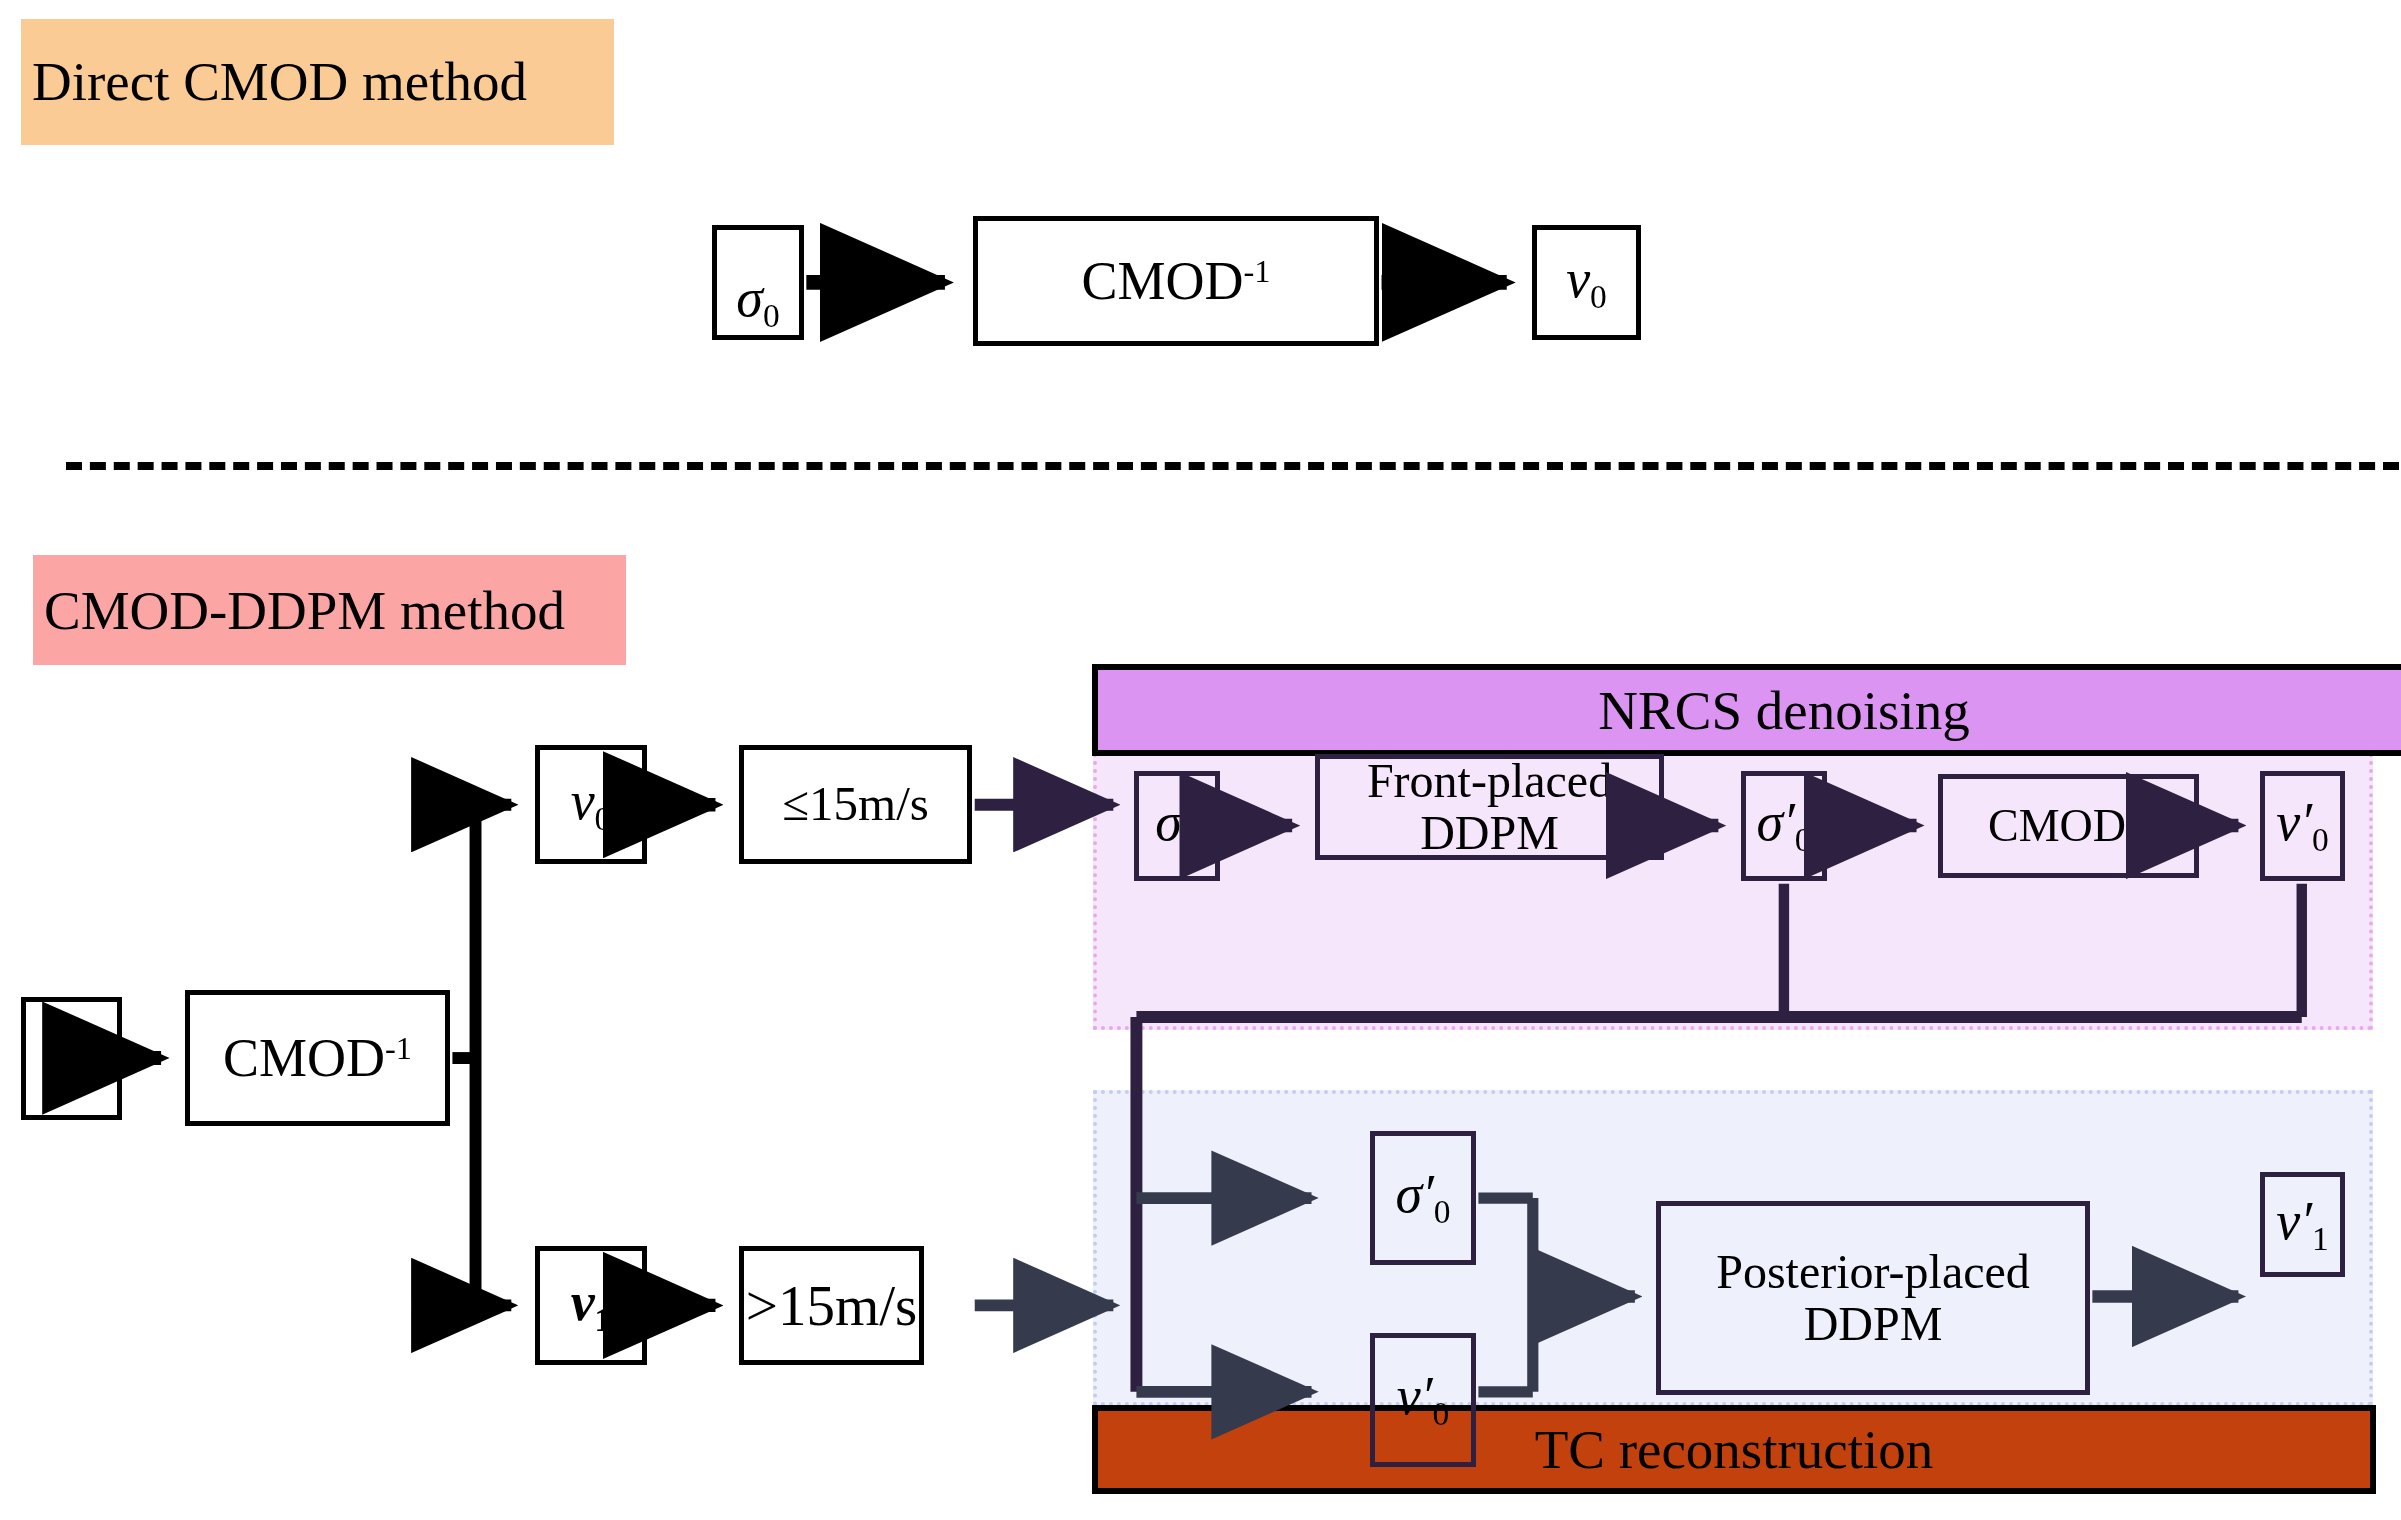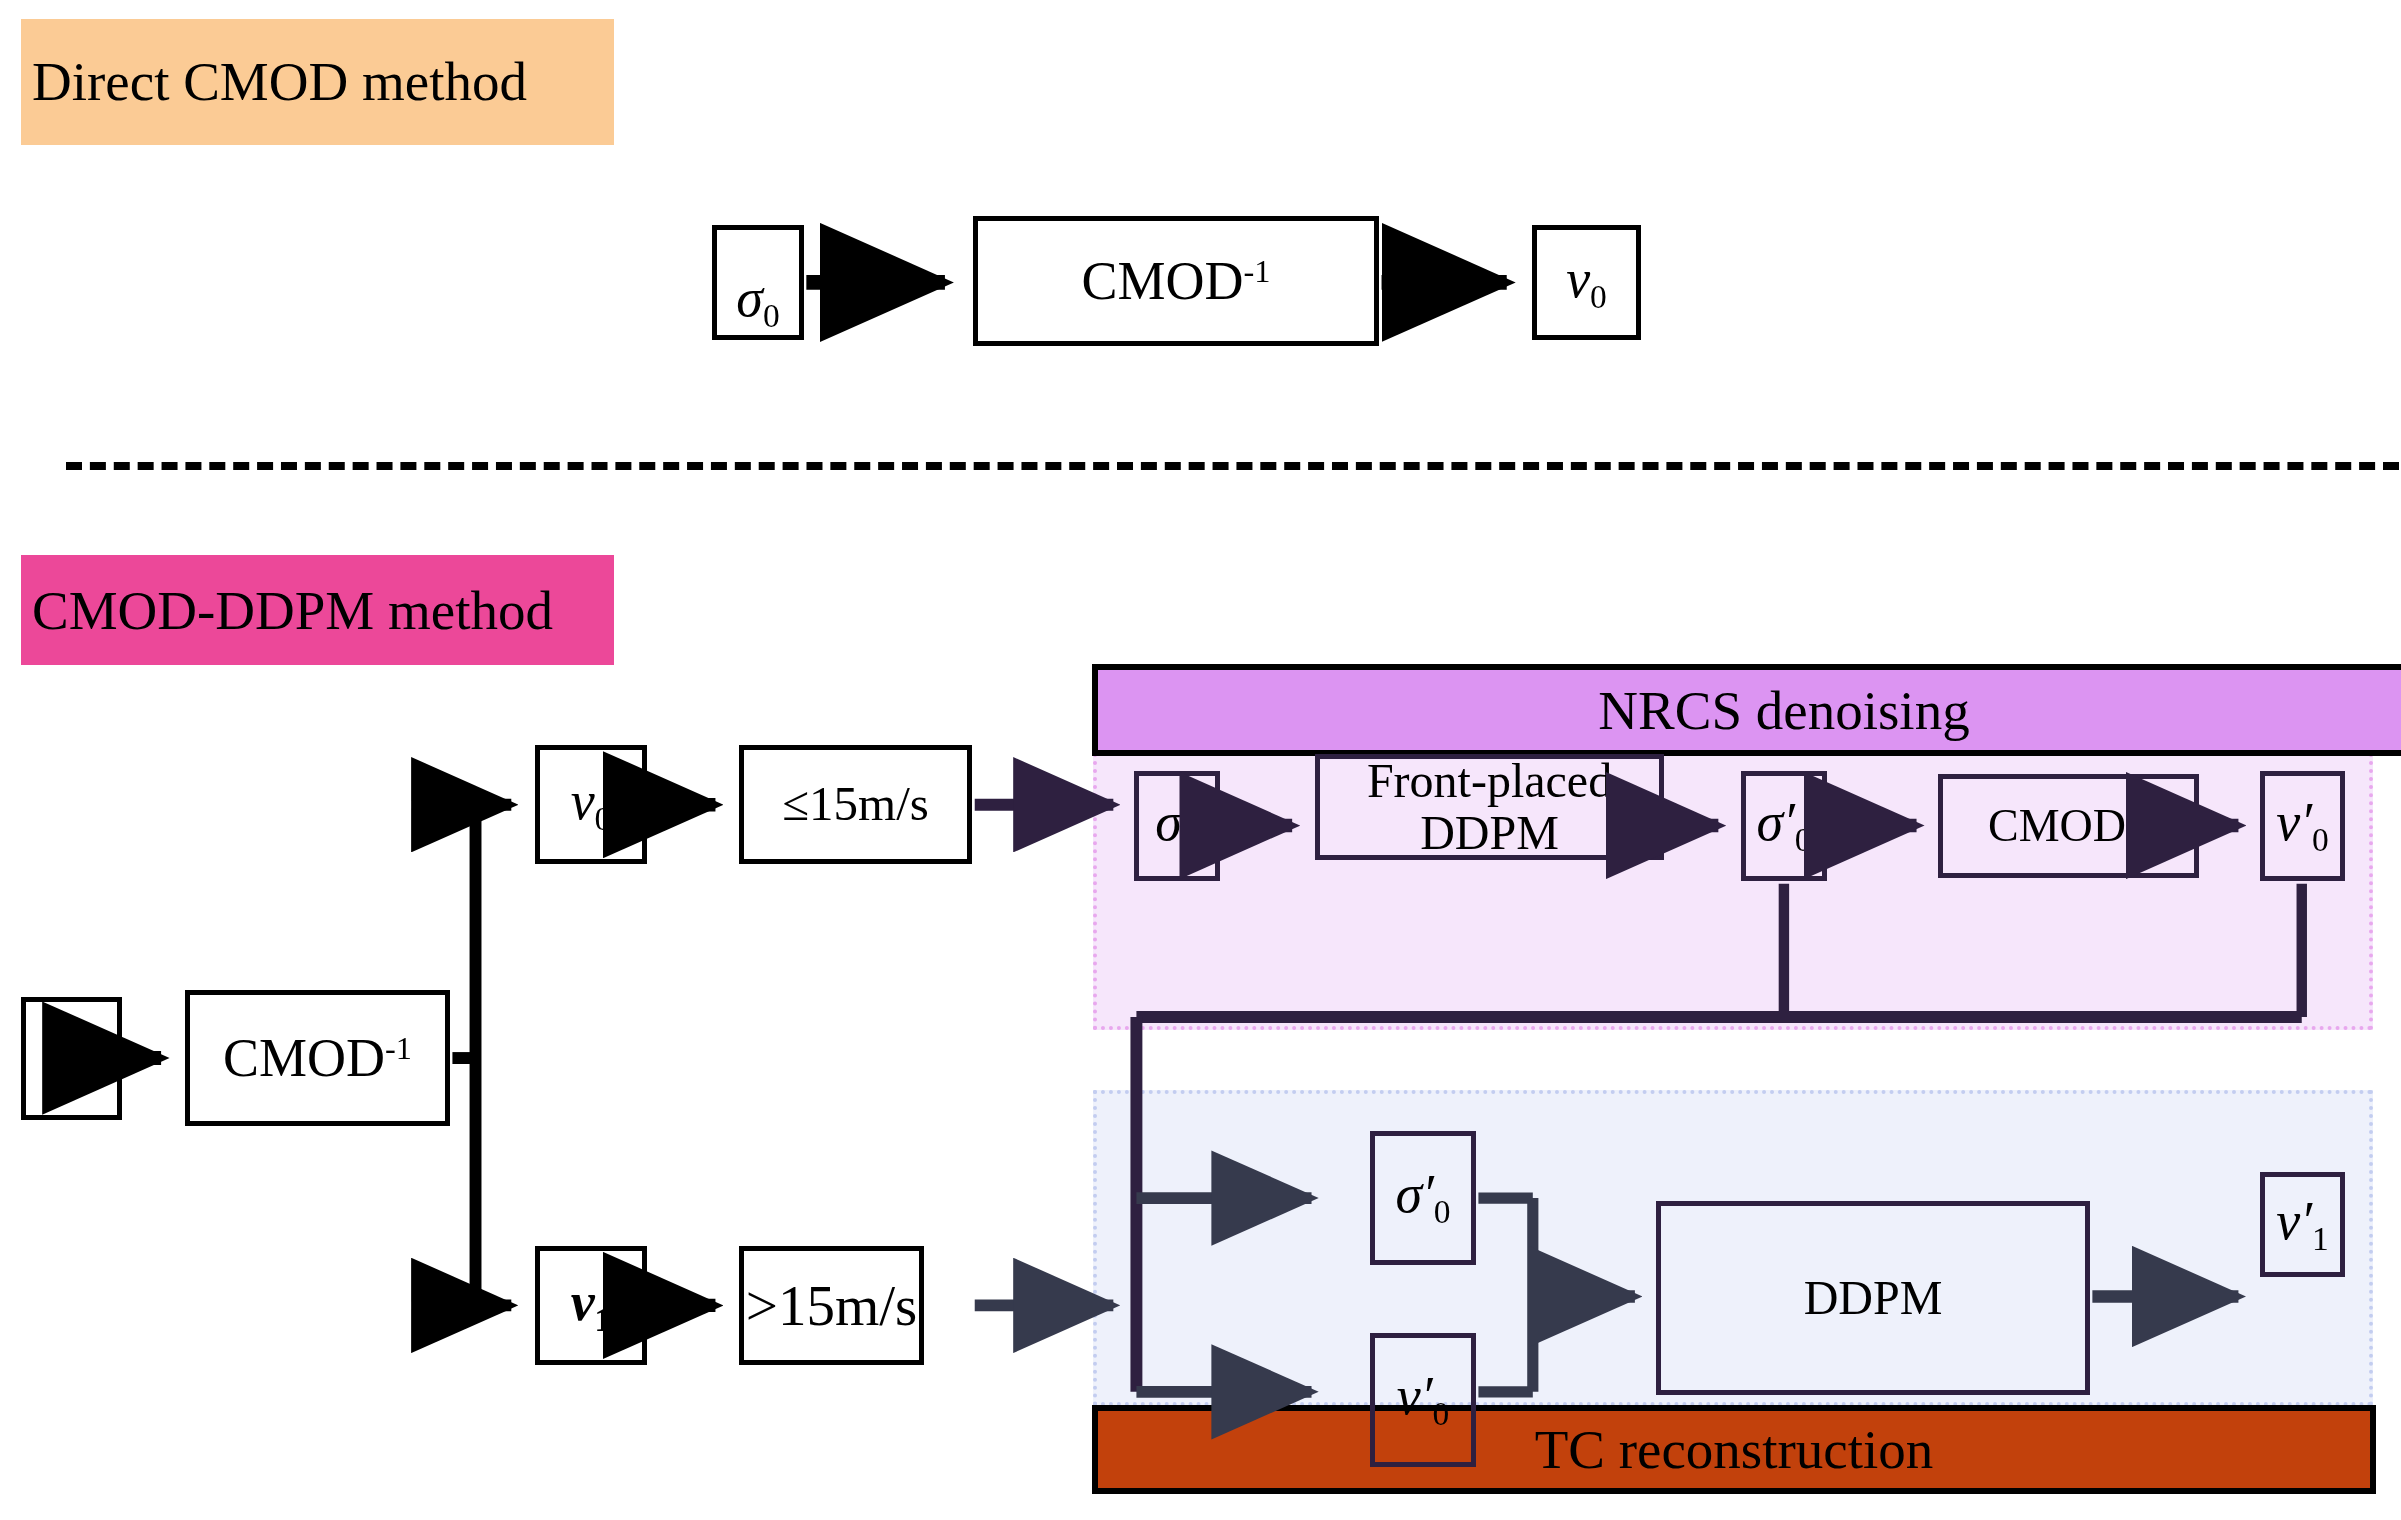--- a/index.html
+++ b/index.html
@@ -55,21 +55,21 @@
   </div>
 
   <div class="box k" style="left:1532px;top:225px;width:109px;height:115px;">
     <span>
       <i class="ital">v</i><span class="sub">0</span>
     </span>
   </div>
 
   <div class="dashdiv" style="left:66px;top:462px;width:2333px;"></div>
 
-  <div class="lbl" style="left:21px;top:555px;width:593px;height:110px;background:#ec4899;">
+  <div class="lbl" style="left:33px;top:555px;width:593px;height:110px;background:#fca5a5;">
     <span class="txt">CMOD-DDPM method</span>
   </div>
 
   <div class="panel" style="left:1093px;top:729px;width:1280px;height:301px;
               background:#f6e6fb;border:4.5px dotted #e8a8ee;"></div>
 
   <div class="banner" style="left:1092px;top:637px;width:1384px;height:92px;background:#dc94f2;margin-top:27px;">
     <span>NRCS denoising</span>
   </div>
 
@@ -147,20 +147,21 @@
     </span>
   </div>
 
   <div class="box p" style="left:1370px;top:1333px;width:106px;height:134px;">
     <span>
       <i class="ital">v</i><span class="prime">′</span><span class="sub">0</span>
     </span>
   </div>
 
   <div class="box p" style="left:1656px;top:1201px;width:434px;height:194px;font-size:48px;flex-direction:column;">
+    <span>Posterior-placed</span>
     <span>DDPM</span>
   </div>
 
   <div class="box p" style="left:2260px;top:1172px;width:85px;height:105px;">
     <span>
       <i class="ital">v</i><span class="prime">′</span><span class="sub">1</span>
     </span>
   </div>
 
   <svg class="wires" viewBox="0 0 3222 2040">

